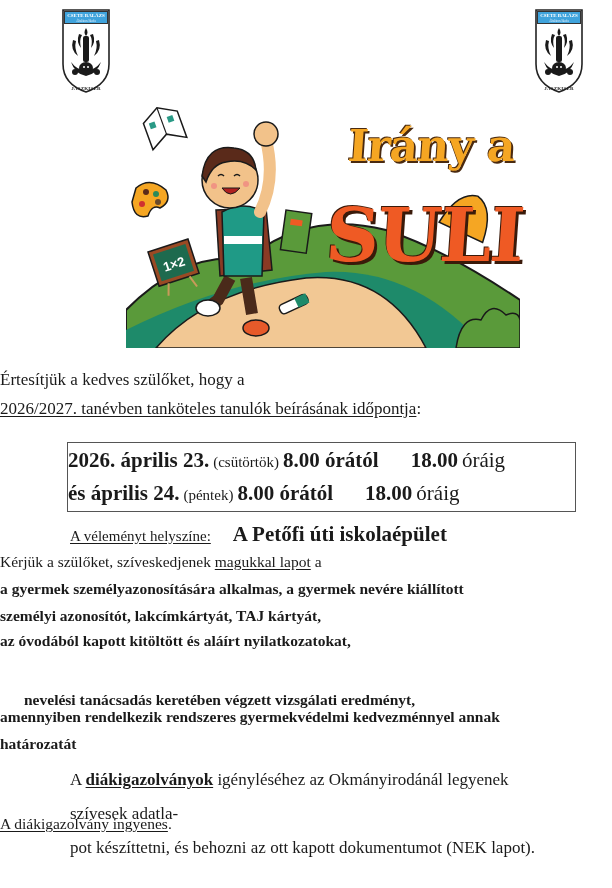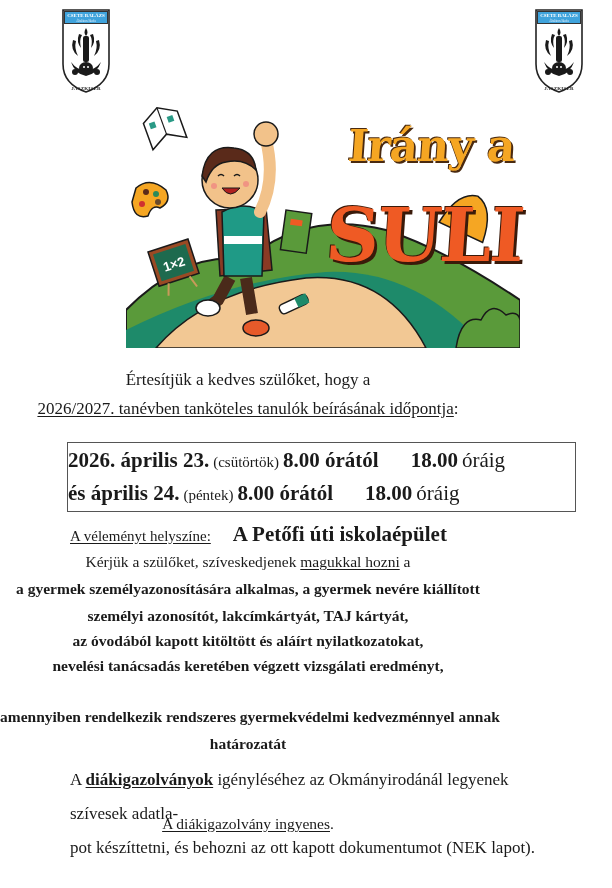--- a/index.html
+++ b/index.html
@@ -93,21 +93,21 @@
       text-shadow: 3px 3px 0 #3a1a0a, -1px -1px 0 #3a1a0a;
       letter-spacing: -2px;
       transform: skewX(-4deg);
     }
 
     
     .line {
       position: absolute;
       left: 0;
       width: 496px;
-      text-align: center;
+      text-align: left;
       white-space: nowrap;
     }
     .intro-1 { top: 370px; font-size: 17px; }
     .intro-2 { top: 399px; font-size: 17px; }
     .u { text-decoration: underline; text-underline-offset: 2px; }
 
     .date-box {
       position: absolute;
       left: 67px;
       top: 442px;
@@ -141,21 +141,21 @@
       font-size: 21px;
       font-weight: bold;
       margin-left: 22px;
     }
 
     .ask { top: 553px; font-size: 15.5px; }
     .req { font-size: 15.5px; font-weight: bold; }
     .req-0 { top: 580px; }
     .req-1 { top: 607px; }
     .req-2 { top: 632px; }
-    .req-3 { top: 657px; }
+    .req-3 { top: 691px; padding-left: 24px; }
     .req-4 { top: 682px; }
     .req-5 { top: 708px; }
     .req-6 { top: 735px; }
 
     .student-id {
       position: absolute;
       left: 70px;
       top: 763px;
       width: 490px;
       font-size: 17px;
@@ -315,21 +315,21 @@
       <span class="b22">8.00 órától</span><span class="gap"></span><span class="b22">18.00</span>
       <span class="n21">óráig</span>
     </div>
   </div>
 
   <div class="location">
     <span class="loc-label">A véleményt helyszíne:</span><span class="loc-value">A Petőfi úti iskolaépület</span>
   </div>
 
   <div class="line ask">
-    <span>Kérjük a szülőket, szíveskedjenek </span><span class="u">magukkal hozni</span><span> a</span>
+    <span>Kérjük a szülőket, szíveskedjenek </span><span class="u">magukkal lapot</span><span> a</span>
   </div>
 
   <div class="line req req-0">a gyermek személyazonosítására alkalmas, a gyermek nevére kiállított</div>
   <div class="line req req-2">az óvodából kapott kitöltött és aláírt nyilatkozatokat,</div>
   <div class="line req req-1">személyi azonosítót, lakcímkártyát, TAJ kártyát,</div>
   <div class="line req req-3">nevelési tanácsadás keretében végzett vizsgálati eredményt,</div>
   <div class="line req req-5">amennyiben rendelkezik rendszeres gyermekvédelmi kedvezménnyel annak</div>
   <div class="line req req-6">határozatát</div>
 
   <div class="student-id">

